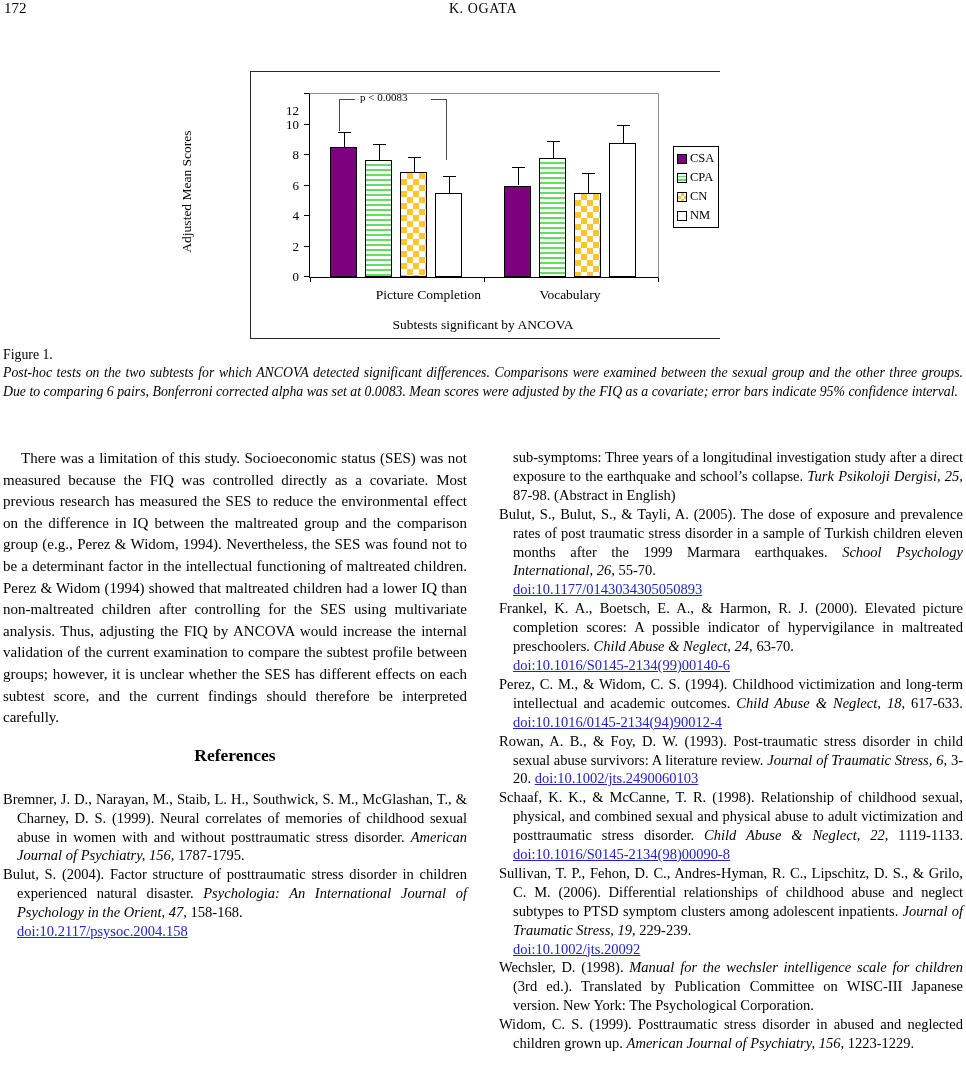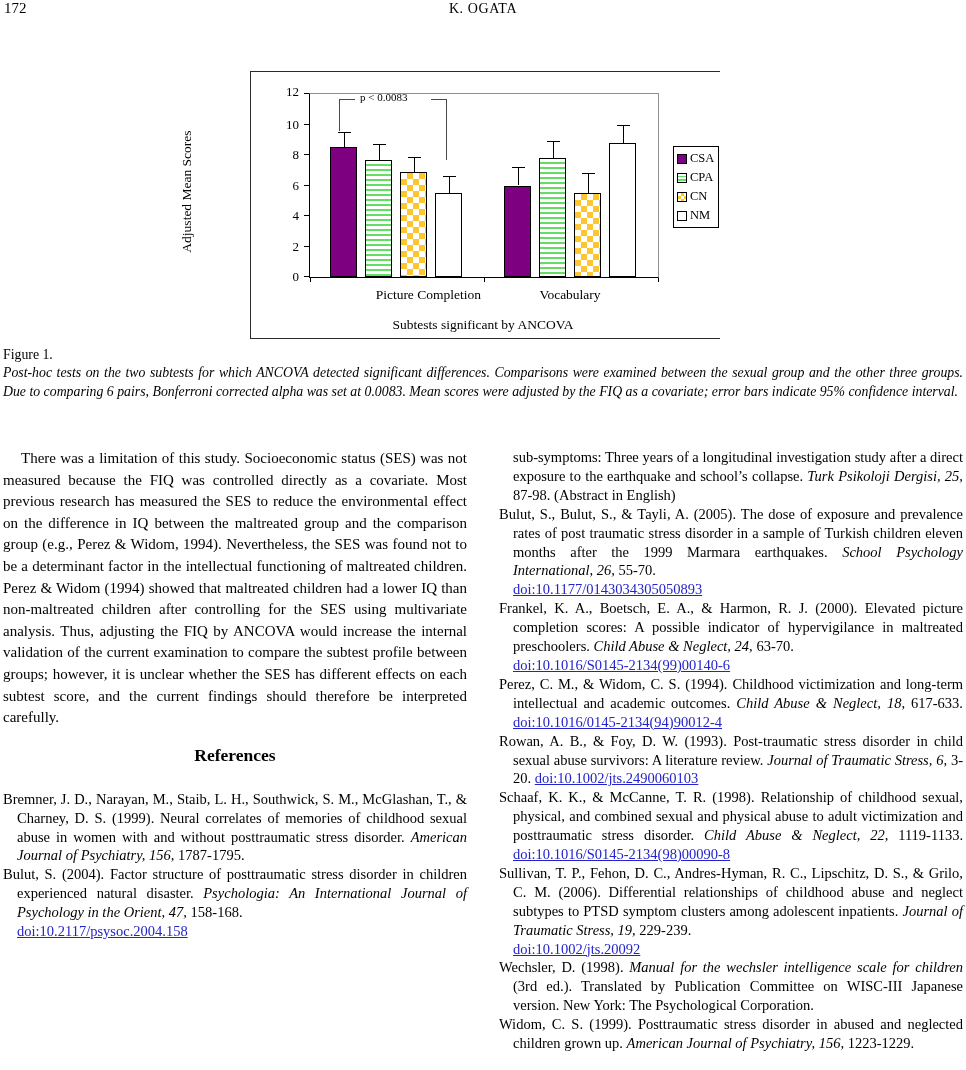--- a/index.html
+++ b/index.html
@@ -105,21 +105,21 @@
         </div>
         <div class="legend-item">
           <span class="swatch sw-CN"></span>
           <span>CN</span>
         </div>
         <div class="legend-item">
           <span class="swatch fill-NM"></span>
           <span>NM</span>
         </div>
       </div>
-  <div class="ytick-label" style="left: 20px; top: 12px;">12</div>
+  <div class="ytick-label" style="left: 20px; top: 31px;">12</div>
       <div class="ytick-mark" style="left: 53px; top: 21px;"></div>
       <div class="ytick-label" style="left: 20px; top: 44.5px;">10</div>
       <div class="ytick-mark" style="left: 53px; top: 51.5px;"></div>
       <div class="ytick-label" style="left: 20px; top: 75px;">8</div>
       <div class="ytick-mark" style="left: 53px; top: 82px;"></div>
       <div class="ytick-label" style="left: 20px; top: 105.5px;">6</div>
       <div class="ytick-mark" style="left: 53px; top: 112.5px;"></div>
       <div class="ytick-label" style="left: 20px; top: 136px;">4</div>
       <div class="ytick-mark" style="left: 53px; top: 143px;"></div>
       <div class="ytick-label" style="left: 20px; top: 166.5px;">2</div>

